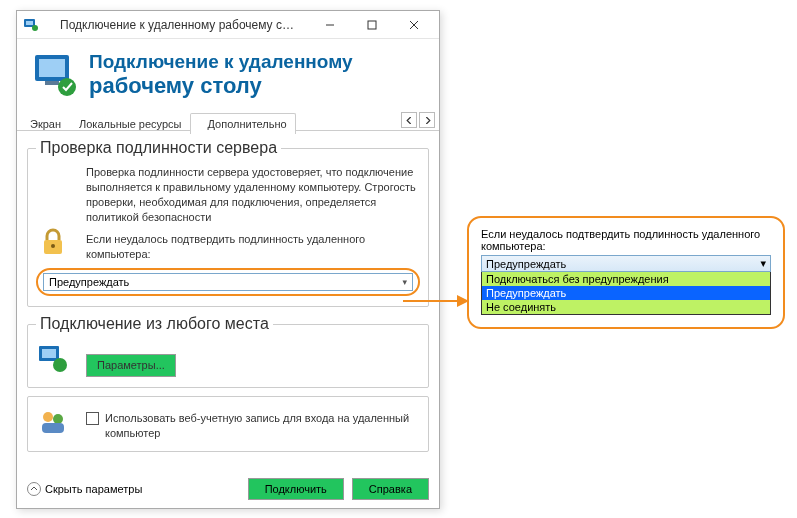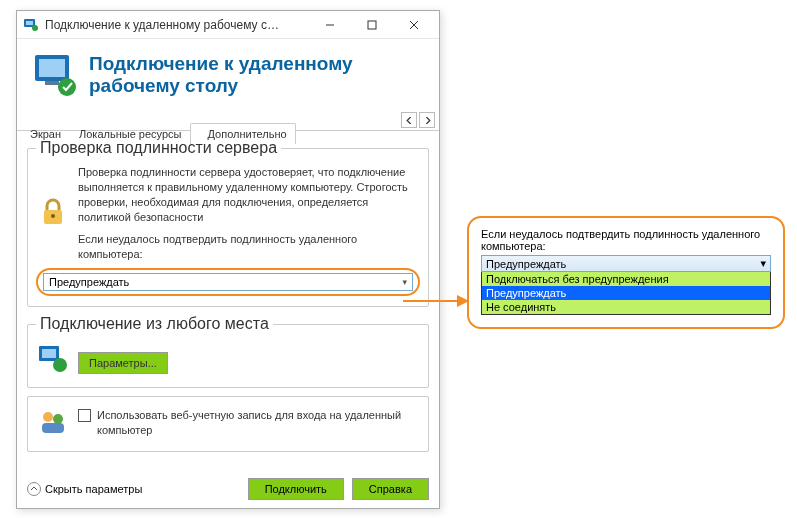--- a/index.html
+++ b/index.html
@@ -21,65 +21,65 @@
     box-shadow: 2px 2px 8px rgba(0,0,0,0.15);
   }
   .titlebar {
     height: 28px;
     display: flex;
     align-items: center;
     padding: 0 4px 0 6px;
     border-bottom: 1px solid #e5e5e5;
   }
   .titlebar .icon-sm { width: 16px; height: 16px; margin-right: 6px; }
-  .titlebar .title { flex: 1; font-size: 12px; color: #333; }
+  .titlebar .title { flex: 1; font-size: 12px; color: #333; text-align: center; }
   .titlebar-btn {
     width: 42px; height: 26px; display: flex; align-items: center; justify-content: center;
     color: #333; cursor: pointer;
   }
   .titlebar-btn svg { width: 10px; height: 10px; }
   .banner {
     display: flex; align-items: center; padding: 12px 16px 10px 14px;
     gap: 10px;
   }
   .banner-icon { width: 48px; height: 48px; }
   .banner-text .line1 { font-size: 19px; color: #0a64a0; font-weight: 700; }
-  .banner-text .line2 { font-size: 19px; color: #0a64a0; font-weight: 700; }
+  .banner-text .line2 { font-size: 22px; color: #0a64a0; font-weight: 700; }
   .tabstrip {
     display: flex; align-items: flex-end; border-bottom: 1px solid #ccc; padding: 0 4px; gap: 0;
   }
   .tab {
     padding: 4px 8px; border: 1px solid transparent; border-bottom: none;
-    font-size: 11px; cursor: pointer; color: #333; position: relative; top: 14px;
+    font-size: 11px; cursor: pointer; color: #333; position: relative; top: 4px;
   }
   .tab.active {
     border-color: #ccc; background: #fff; border-top-left-radius: 2px; border-top-right-radius: 2px; padding-left: 16px;
   }
   .tab-nav { margin-left: auto; display: flex; gap: 2px; padding-bottom: 2px; }
   .tab-nav-btn { width: 16px; height: 16px; border: 1px solid #bbb; display:flex;align-items:center;justify-content:center; }
   .tab-nav-btn svg { width: 7px; height: 7px; }
   .content { padding: 8px 10px 10px; }
   fieldset {
     border: 1px solid #ccc; margin-bottom: 8px; padding: 8px 8px 10px 8px; border-radius: 2px;
   }
   legend { font-size: 16px; padding: 0 4px; color: #333; margin-top: 25px; }
-  .fs-row { display: flex; gap: 8px; align-items: center; }
+  .fs-row { display: flex; gap: 16px; align-items: flex-end; }
   .fs-icon { width: 34px; flex: none; }
   .fs-body { flex: 1; font-size: 11px; line-height: 1.35; color: #333; }
   .fs-body .spacer { height: 8px; }
   .dropdown-wrap {
     border: 2px solid #f28c1e; border-radius: 16px; padding: 3px 5px; margin-top: 6px;
   }
   .dropdown {
     width: 100%; display: flex; align-items: center; justify-content: space-between;
     border: 1px solid #7aa7cc; background: #fff; padding: 2px 5px; font-size: 11px;
   }
   .dropdown .chev { font-size: 9px; color: #555; }
   .btn {
-    border: 1px solid #999; background: #84cc16; padding: 3px 10px; font-size: 11px;
+    border: 1px solid #999; background: #22c55e; padding: 3px 10px; font-size: 11px;
     cursor: pointer; display: inline-block;
   }
   .checkbox-row { display: flex; align-items: flex-start; gap: 6px; }
   .checkbox-box { width: 13px; height: 13px; border: 1px solid #555; flex: none; margin-top: 1px; }
   .footer {
     display: flex; align-items: center; padding: 8px 10px; gap: 8px;
   }
   .footer .hide-opts { display: flex; align-items: center; gap: 4px; font-size: 11px; cursor: pointer; }
   .footer .hide-opts .circ {
     width: 14px; height: 14px; border-radius: 50%; border: 1px solid #888;

